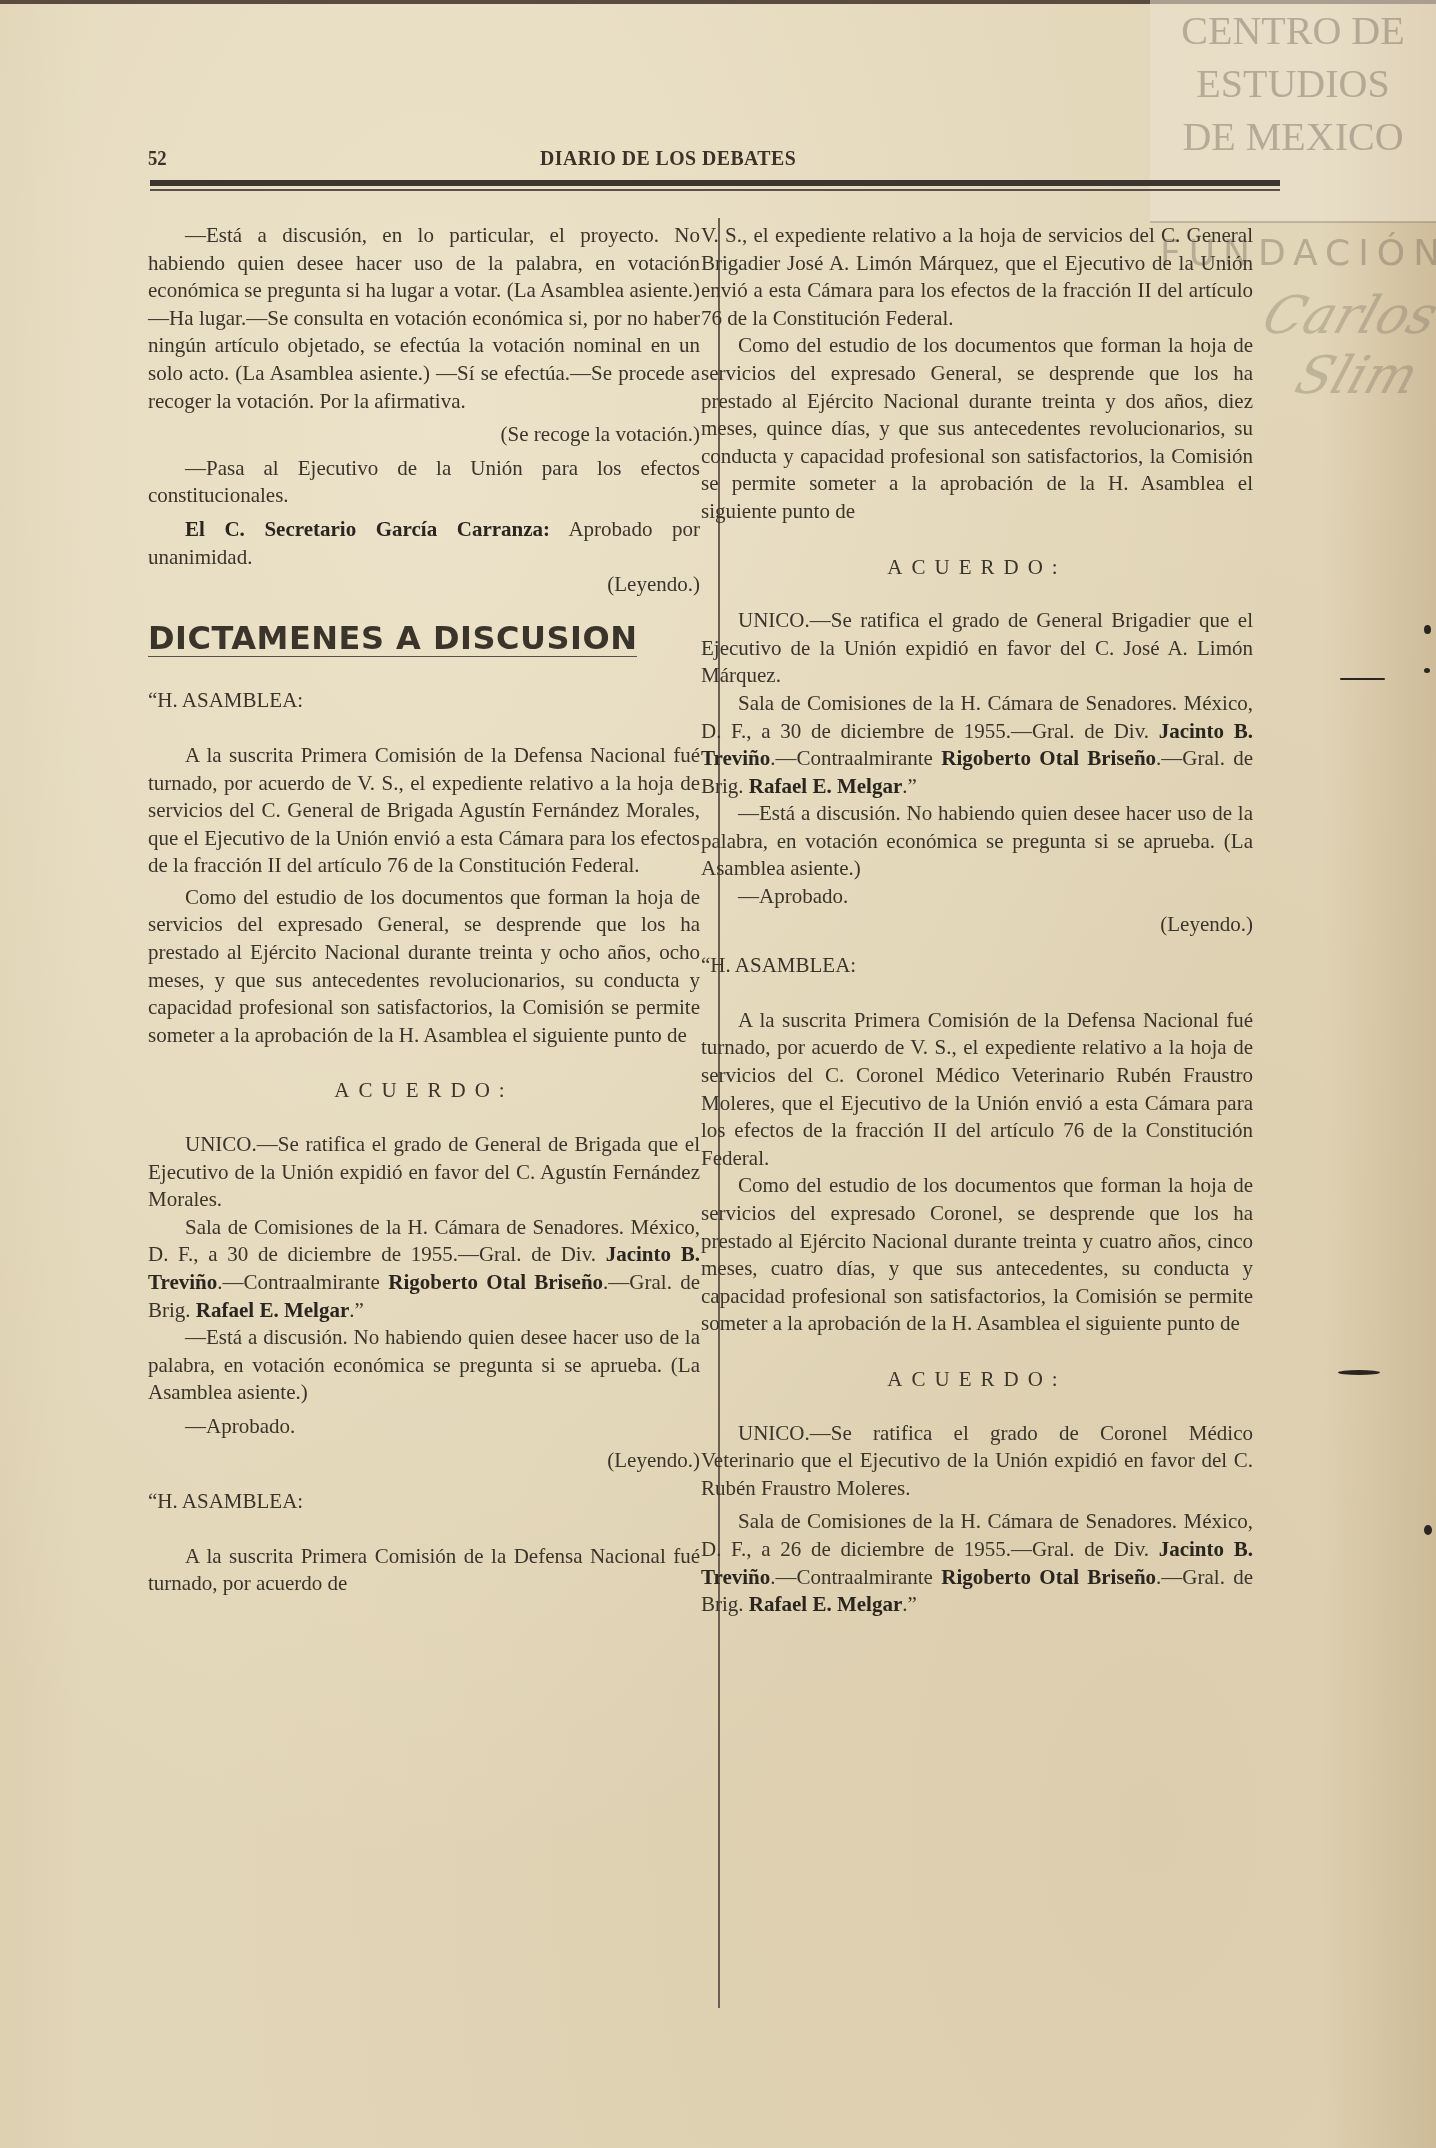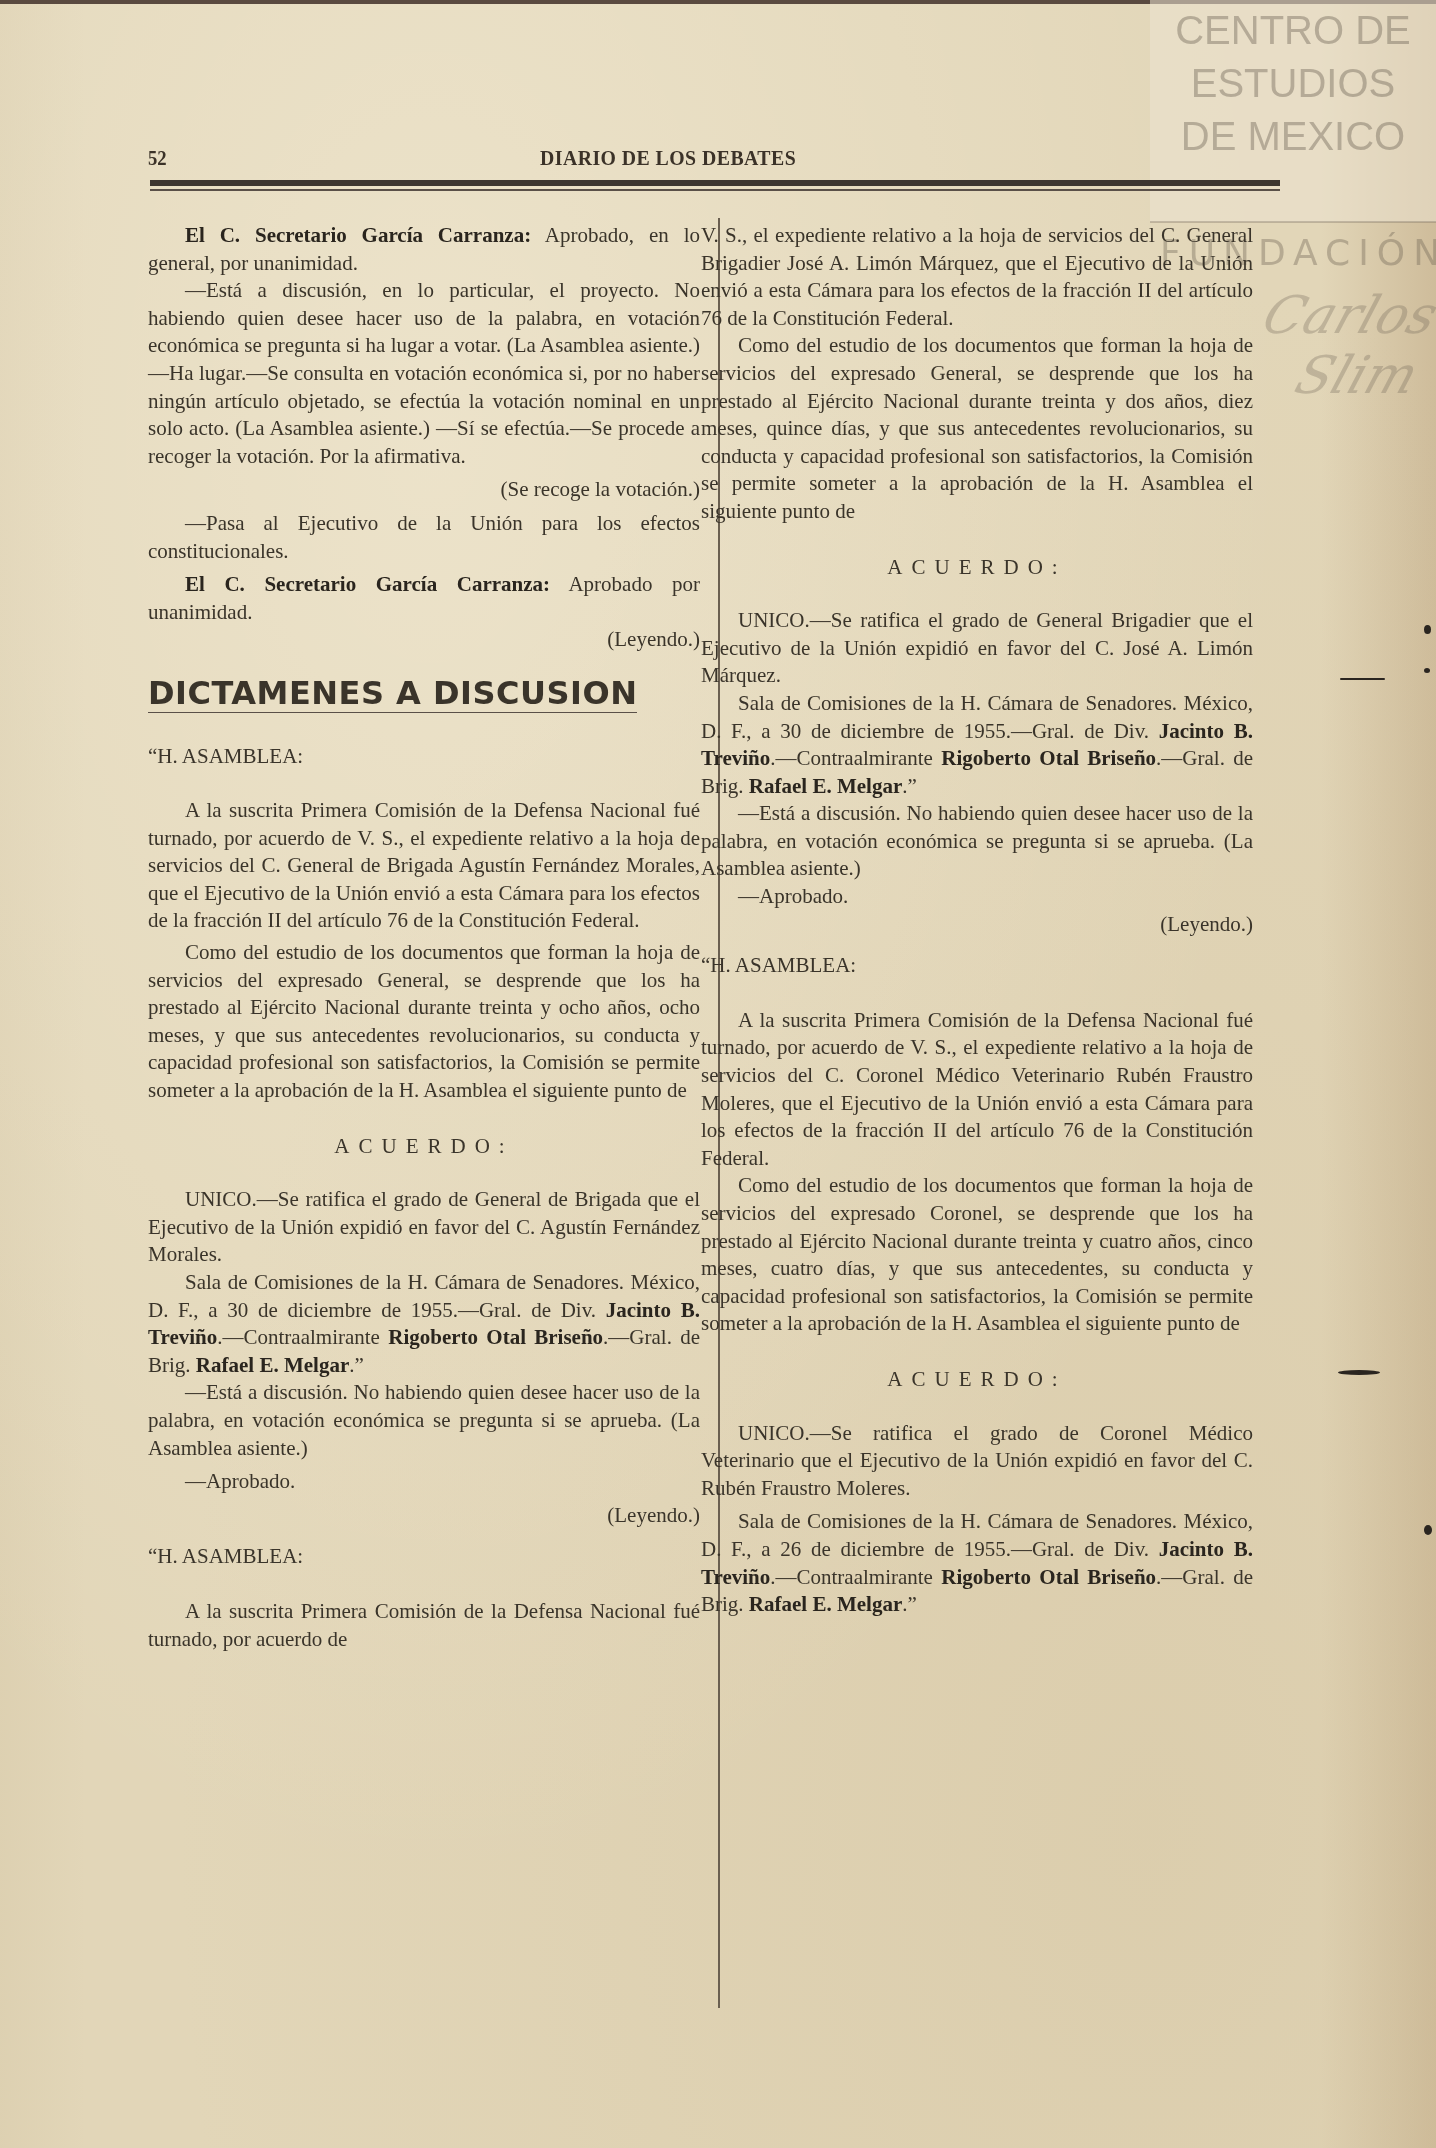--- a/index.html
+++ b/index.html
@@ -11,21 +11,21 @@
       radial-gradient(ellipse at 80% 85%, rgba(200,180,140,0.25), rgba(0,0,0,0) 60%),
       linear-gradient(90deg, rgba(180,160,120,0.10) 0%, rgba(0,0,0,0) 6%, rgba(0,0,0,0) 92%, rgba(170,140,100,0.35) 100%);
     font-family:"Liberation Serif","DejaVu Serif",serif;
     color:#3a342a;
   }
   .topband { position:absolute; left:0; top:0; width:1436px; height:4px; background:#5a4a40; }
   .wm-box { position:absolute; left:1150px; top:0; width:286px; height:222px; background:rgba(236,228,210,0.55); }
   .wm-line { position:absolute; left:1150px; top:221px; width:286px; height:2px; background:rgba(120,110,95,0.35); }
   .wm-title {
     position:absolute; left:1150px; top:4px; width:286px; text-align:center;
-    font-family:Liberation Sans, sans-serif; font-size:40px; line-height:53px;
+    font-family:Liberation Serif, serif; font-size:40px; line-height:53px;
     color:rgba(110,100,85,0.42); letter-spacing:0px;
   }
   .wm-fund {
     position:absolute; left:1160px; top:232px; width:276px; text-align:center;
     font-family:"DejaVu Sans",sans-serif; font-size:36px; letter-spacing:8px;
     color:rgba(110,100,85,0.38); padding-right:6px; box-sizing:border-box;
   }
   .wm-sig {
     position:absolute; left:1150px; top:285px; width:286px; text-align:right;
     font-family:"DejaVu Serif",serif; font-style:italic; font-size:52px;
@@ -70,21 +70,20 @@
 <div class="wm-fund">FUNDACIÓN</div>
 <div class="wm-sig">Carlos Slim</div>
 
 <div class="page-number">52</div>
 <div class="running-head">DIARIO DE LOS DEBATES</div>
 <div class="rule-thick"></div>
 <div class="rule-thin"></div>
 <div class="col-divider"></div>
 
 <div class="col left">
-  <p class="ind"><span class="b">El C. Secretario García Carranza:</span><span> Aprobado, en lo general, por unanimidad.</span></p>
   <p class="ind">—Está a discusión, en lo particular, el proyecto. No habiendo quien desee hacer uso de la palabra, en votación económica se pregunta si ha lugar a votar. (La Asamblea asiente.) —Ha lugar.—Se consulta en votación económica si, por no haber ningún artículo objetado, se efectúa la votación nominal en un solo acto. (La Asamblea asiente.) —Sí se efectúa.—Se procede a recoger la votación. Por la afirmativa.</p>
   <p class="center gap-small">(Se recoge la votación.)</p>
   <p class="ind gap-small">—Pasa al Ejecutivo de la Unión para los efectos constitucionales.</p>
   <p class="ind gap-small"><span class="b">El C. Secretario García Carranza:</span><span> Aprobado por unanimidad.</span></p>
   <p class="center" style="padding-left:60px;">(Leyendo.)</p>
   <div><p class="section-head">DICTAMENES A DISCUSION</p></div>
   <p class="asamblea">“H. ASAMBLEA:</p>
   <p class="ind">A la suscrita Primera Comisión de la Defensa Nacional fué turnado, por acuerdo de V. S., el expediente relativo a la hoja de servicios del C. General de Brigada Agustín Fernández Morales, que el Ejecutivo de la Unión envió a esta Cámara para los efectos de la fracción II del artículo 76 de la Constitución Federal.</p>
   <p class="ind" style="margin-top:4px;">Como del estudio de los documentos que forman la hoja de servicios del expresado General, se desprende que los ha prestado al Ejército Nacional durante treinta y ocho años, ocho meses, y que sus antecedentes revolucionarios, su conducta y capacidad profesional son satisfactorios, la Comisión se permite someter a la aprobación de la H. Asamblea el siguiente punto de</p>
   <p class="acuerdo">ACUERDO:</p>

